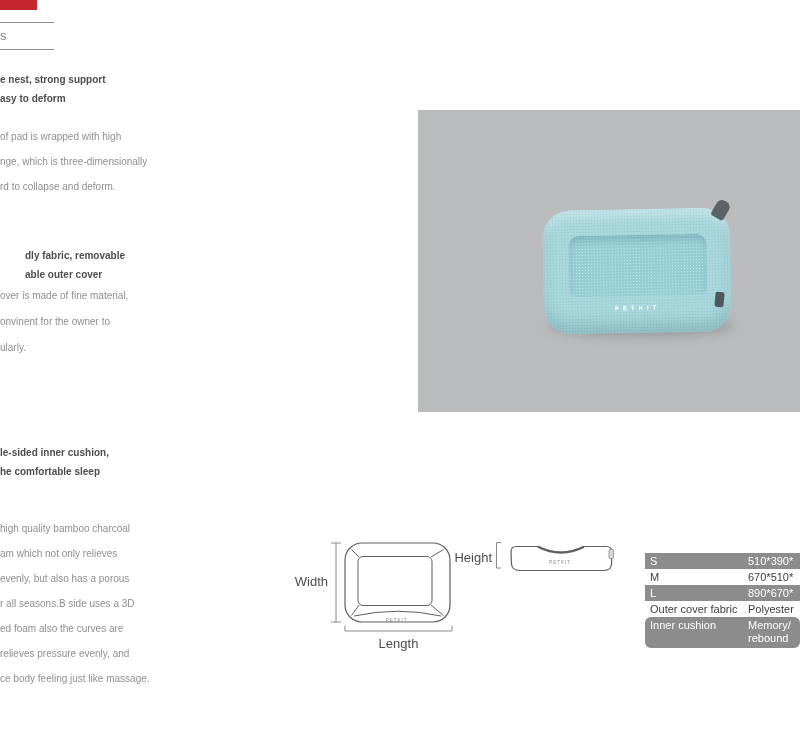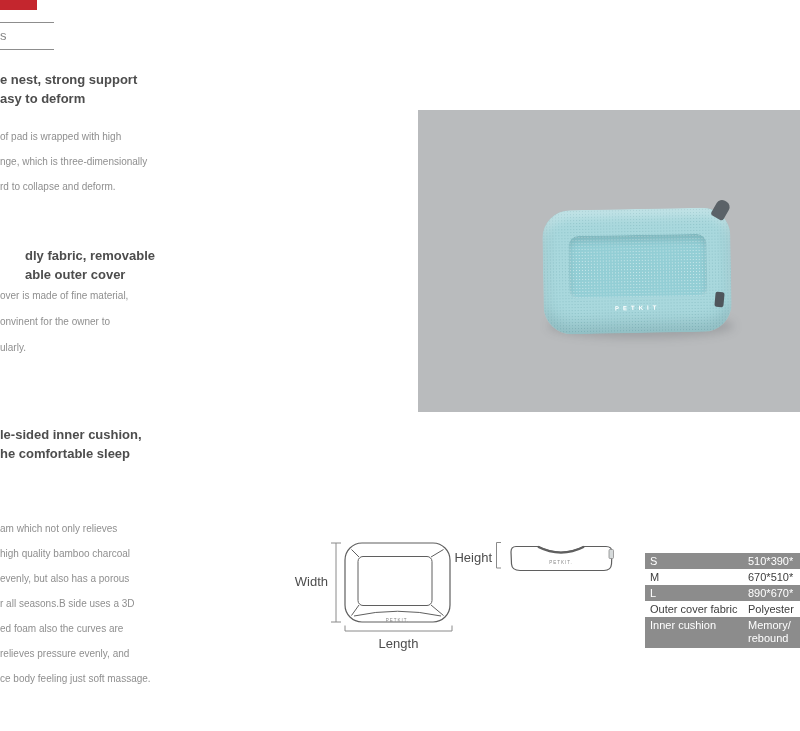--- a/index.html
+++ b/index.html
@@ -9,27 +9,27 @@
     background: #fff; overflow: hidden;
     font-family: "Liberation Sans", sans-serif;
   }
   
   .badge { position:absolute; left:0; top:0; width:37px; height:10px; }
   .rule { position:absolute; left:0; width:54px; height:1px; background:#8d8d8d; }
   .rule1 { top:22px; } .rule2 { top:49px; }
   .nav-frag { position:absolute; left:0; top:28px; font-size:13px; color:#858585; }
 
   
-  .sec-heading { position:absolute; left:0; font-size:13px; font-weight:bold;
+  .sec-heading { position:absolute; left:0; font-size:10px; font-weight:bold;
     color:#4d4d4d; line-height:19px; white-space:nowrap; }
   .sec-body { position:absolute; left:0; font-size:10px; color:#8f8f8f; white-space:nowrap; }
   .lh25 { line-height:25px; } .lh26 { line-height:26px; }
   .sec1-h { top:70px; } .sec1-b { top:124px; }
   .sec2-h { top:246px;margin-left:25px; } .sec2-b { top:283px; }
-  .sec3-h { top:425px; } .sec3-b { top:516px; }
+  .sec3-h { top:443px; } .sec3-b { top:516px; }
 
   
   .photo { position:absolute; left:418px; top:110px; width:382px; height:302px;
     background:#b9bbbd; overflow:hidden; }
   .bed-shadow { position:absolute; left:130px; top:204px; width:186px; height:24px;
     background:rgba(55,62,66,0.20); border-radius:50%; filter:blur(5px); }
   .bed-outer { position:absolute; left:125px; top:99px; width:188px; height:124px;
     background:#a9d8dd; border-radius:28px; transform:rotate(-1deg);
     background-image: radial-gradient(rgba(255,255,255,0.6) 0.6px, transparent 0.7px),
                       radial-gradient(rgba(46,118,128,0.22) 0.5px, transparent 0.6px);
@@ -90,27 +90,27 @@
     <div>over is made of fine material,</div>
     <div>onvinent for the owner to</div>
     <div>ularly.</div>
   </div>
 
   <div class="sec-heading sec3-h">
     <div>le-sided inner cushion,</div>
     <div>he comfortable sleep</div>
   </div>
   <div class="sec-body sec3-b lh25">
+    <div>high quality bamboo charcoal</div>
     <div>am which not only relieves</div>
-    <div>high quality bamboo charcoal</div>
     <div>evenly, but also has a porous</div>
     <div>r all seasons.B side uses a 3D</div>
     <div>ed foam also the curves are</div>
     <div>relieves pressure evenly, and</div>
-    <div>ce body feeling just soft massage.</div>
+    <div>ce body feeling just like massage.</div>
   </div>
 
   <div class="photo">
     <div class="bed-shadow"></div>
     <div class="bed-outer">
       <div class="bed-inner"></div>
       <div class="bed-brand">PETKIT</div>
     </div>
     <div class="bed-tag-top"></div>
     <div class="bed-tag-side"></div>
@@ -161,21 +161,21 @@
       <div class="spec-value">670*510*</div>
     </div>
     <div class="spec-row shaded" style="background:#8c8c8c;">
       <div class="spec-label">L</div>
       <div class="spec-value">890*670*</div>
     </div>
     <div class="spec-row">
       <div class="spec-label">Outer cover fabric</div>
       <div class="spec-value">Polyester</div>
     </div>
-    <div class="spec-row shaded tall" style="background:#8c8c8c;">
+    <div class="spec-row shaded tall" style="background:#8c8c8c;border-radius:6px;">
       <div class="spec-label">Inner cushion</div>
       <div class="spec-value">
         <div>Memory/</div>
         <div>rebound</div>
       </div>
     </div>
   </div>
 
 </div>
 

